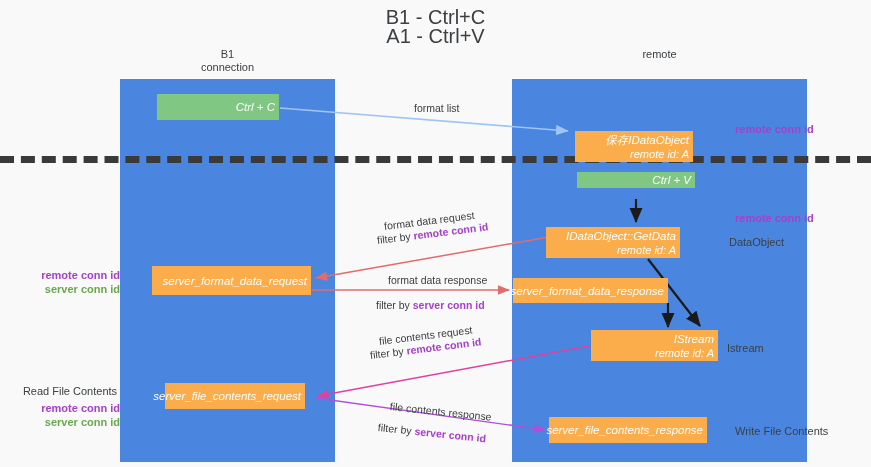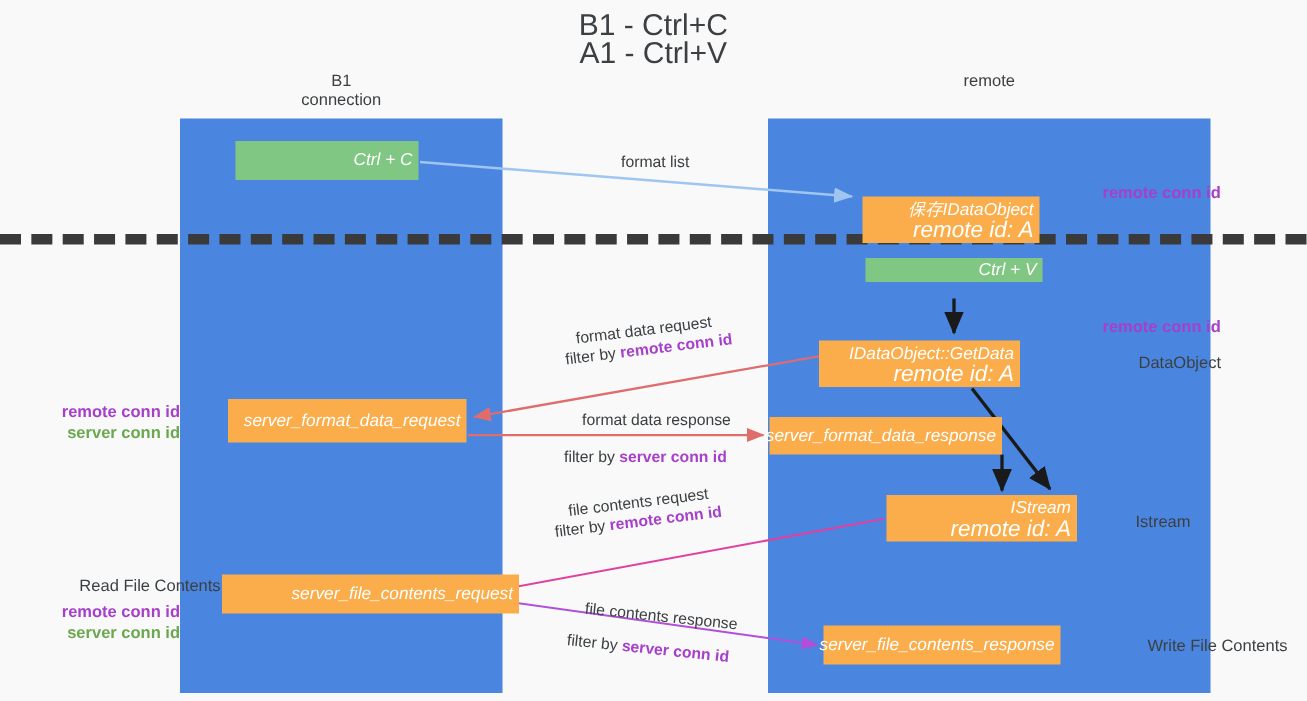--- a/index.html
+++ b/index.html
@@ -39,40 +39,40 @@
   .node{
     box-sizing:border-box;
     display:flex;flex-direction:column;
     align-items:flex-end;justify-content:center;
     color:#ffffff;font-size:11.5px;line-height:14px;
     text-align:center;
     padding:2px 4px;
     z-index:4;
     font-style:italic;
   }
-  .node .l2{font-size:15px;}
+  .node .l2{font-size:11px;}
   .green{background:#81c784;}
   .orange{background:#fbad4b;}
 
   
   #node-ctrl-c{left:157px;top:94px;width:122px;height:26px;}
   #node-idataobject{left:575px;top:115px;width:118px;height:31px;margin-top:16px;}
   #node-ctrl-v{left:577px;top:172px;width:118px;height:16px;}
   #node-getdata{left:546px;top:227px;width:134px;height:31px;}
   #node-fmt-req{left:152px;top:266px;width:159px;height:29px;}
   #node-fmt-resp{left:513px;top:278px;width:155px;height:25px;}
   #node-istream{left:591px;top:330px;width:127px;height:31px;}
-  #node-file-req{left:148px;top:383px;width:198px;height:26px;}
+  #node-file-req{left:165px;top:383px;width:140px;height:26px;}
   #node-file-resp{left:549px;top:417px;width:158px;height:26px;}
 
   
   .side{font-size:11px;line-height:14px;}
   .purple{color:#a63fc9;font-weight:bold;}
   .green-t{color:#6aa84f;font-weight:bold;}
-  .plain{color:#3c4043;margin-left:30px;}
+  .plain{color:#3c4043;}
 
   #lbl-remote-1{left:735px;top:122px;}
   #lbl-remote-2{left:735px;top:211px;}
   #lbl-dataobject{left:729px;top:235px;}
   #lbl-istream{left:727px;top:341px;}
   #lbl-write-file{left:735px;top:424px;}
   #lbl-left-conn{left:22px;top:268px;text-align:right;width:98px;}
   #lbl-read-file{left:20px;top:384px;text-align:center;width:100px;}
   #lbl-left-conn2{left:22px;top:401px;text-align:right;width:98px;}
 

